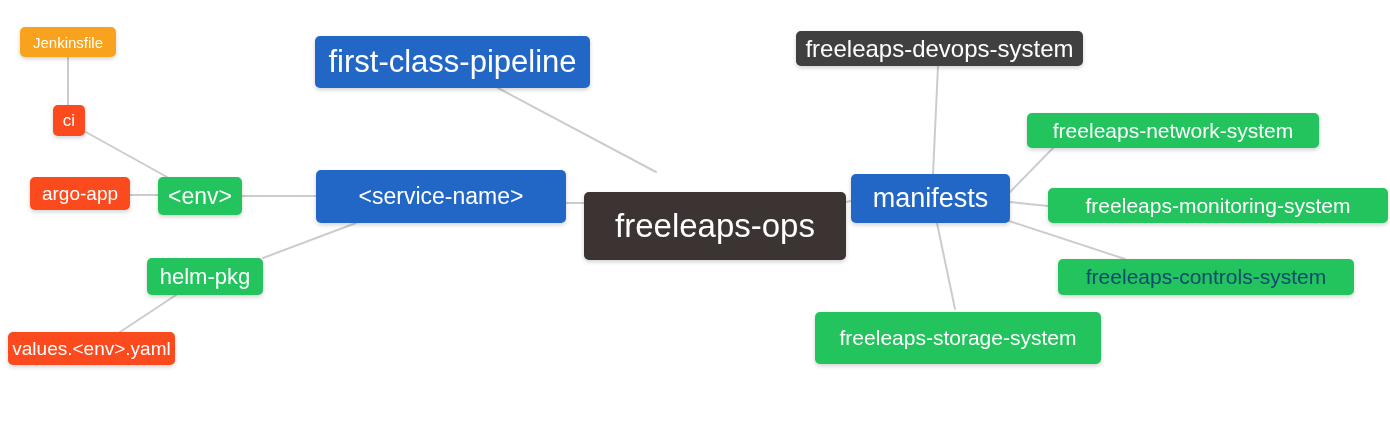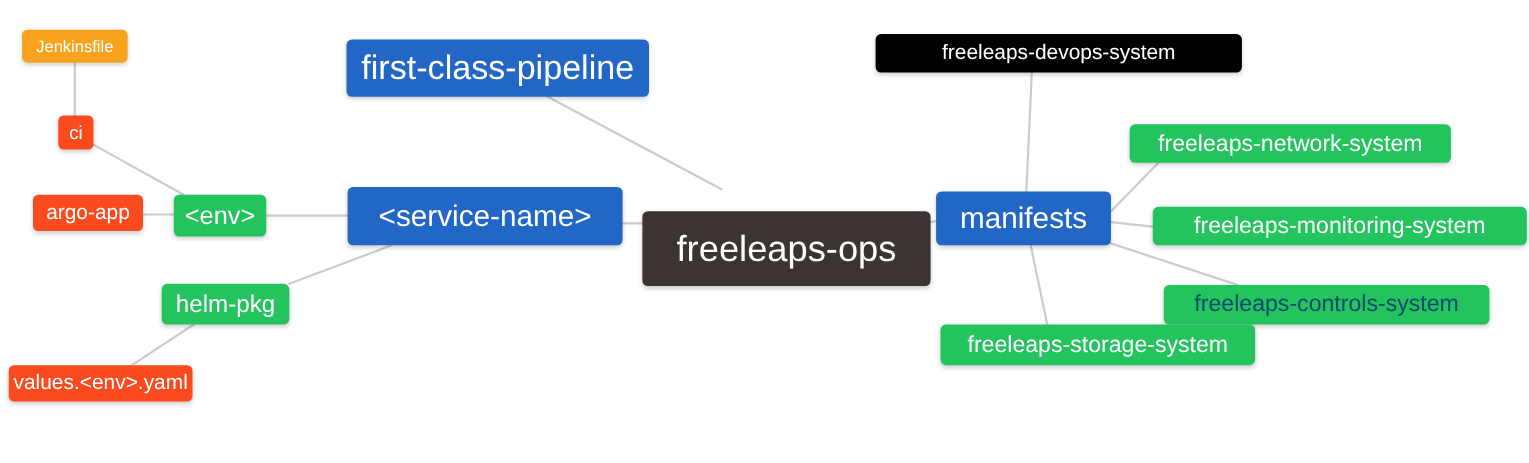--- a/index.html
+++ b/index.html
@@ -57,22 +57,22 @@
       <line x1="937" y1="223" x2="955" y2="309" stroke="#cccccc" stroke-width="2" stroke-linecap="round"></line>
     </svg>
   <div id="node-layer">
       <div class="node" style="left: 20px; top: 27px; width: 96px; height: 30px; font-size: 15px; background: rgb(249, 162, 29); color: rgb(255, 255, 255);">Jenkinsfile</div>
       <div class="node" style="left: 53px; top: 105px; width: 32px; height: 31px; font-size: 17px; background: rgb(250, 74, 30); color: rgb(255, 255, 255);">ci</div>
       <div class="node" style="left: 30px; top: 177px; width: 100px; height: 33px; font-size: 19px; background: rgb(250, 74, 30); color: rgb(255, 255, 255);">argo-app</div>
       <div class="node" style="left: 158px; top: 177px; width: 84px; height: 38px; font-size: 23px; background: rgb(35, 195, 94); color: rgb(255, 255, 255);">&lt;env&gt;</div>
       <div class="node" style="left: 147px; top: 258px; width: 116px; height: 37px; font-size: 22px; background: rgb(35, 195, 94); color: rgb(255, 255, 255);">helm-pkg</div>
       <div class="node" style="left: 8px; top: 332px; width: 167px; height: 33px; font-size: 19px; background: rgb(250, 74, 30); color: rgb(255, 255, 255);">values.&lt;env&gt;.yaml</div>
       <div class="node" style="left: 315px; top: 36px; width: 275px; height: 52px; font-size: 31px; background: rgb(34, 103, 197); color: rgb(255, 255, 255);">first-class-pipeline</div>
-      <div class="node" style="left: 316px; top: 170px; width: 250px; height: 53px; font-size: 27px; background: rgb(34, 103, 197); color: rgb(255, 255, 255);">&lt;service-name&gt;</div>
+      <div class="node" style="left: 316px; top: 170px; width: 250px; height: 53px; font-size: 23px; background: rgb(34, 103, 197); color: rgb(255, 255, 255);">&lt;service-name&gt;</div>
       <div class="node" style="left: 584px; top: 172px; width: 262px; height: 68px; font-size: 33px; background: rgb(59, 52, 51); color: rgb(255, 255, 255); margin-top: 20px;">freeleaps-ops</div>
       <div class="node" style="left: 851px; top: 174px; width: 159px; height: 49px; font-size: 27px; background: rgb(34, 103, 197); color: rgb(255, 255, 255);">manifests</div>
-      <div class="node" style="left: 796px; top: 31px; width: 333px; height: 35px; font-size: 19px; background: #000000; color: rgb(255, 255, 255);">freeleaps-devops-system</div>
+      <div class="node" style="left: 796px; top: 31px; width: 287px; height: 35px; font-size: 24px; background: #404040; color: rgb(255, 255, 255);">freeleaps-devops-system</div>
       <div class="node" style="left: 1027px; top: 113px; width: 292px; height: 35px; font-size: 21px; background: rgb(35, 195, 94); color: rgb(255, 255, 255);">freeleaps-network-system</div>
       <div class="node" style="left: 1048px; top: 188px; width: 340px; height: 35px; font-size: 21px; background: rgb(35, 195, 94); color: rgb(255, 255, 255);">freeleaps-monitoring-system</div>
       <div class="node" style="left: 1058px; top: 259px; width: 296px; height: 36px; font-size: 21px; background: rgb(35, 195, 94); color: #0c4a6e;">freeleaps-controls-system</div>
-      <div class="node" style="left: 815px; top: 295px; width: 286px; height: 37px; font-size: 21px; background: rgb(35, 195, 94); color: rgb(255, 255, 255); margin-left: 40px;">freeleaps-storage-system</div>
+      <div class="node" style="left: 815px; top: 312px; width: 286px; height: 52px; font-size: 21px; background: rgb(35, 195, 94); color: rgb(255, 255, 255);">freeleaps-storage-system</div>
     </div>
 </div>
 
 </body></html>

